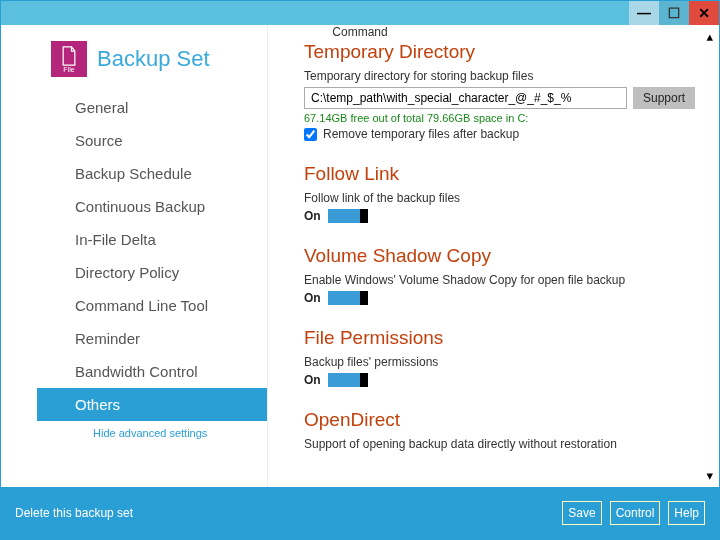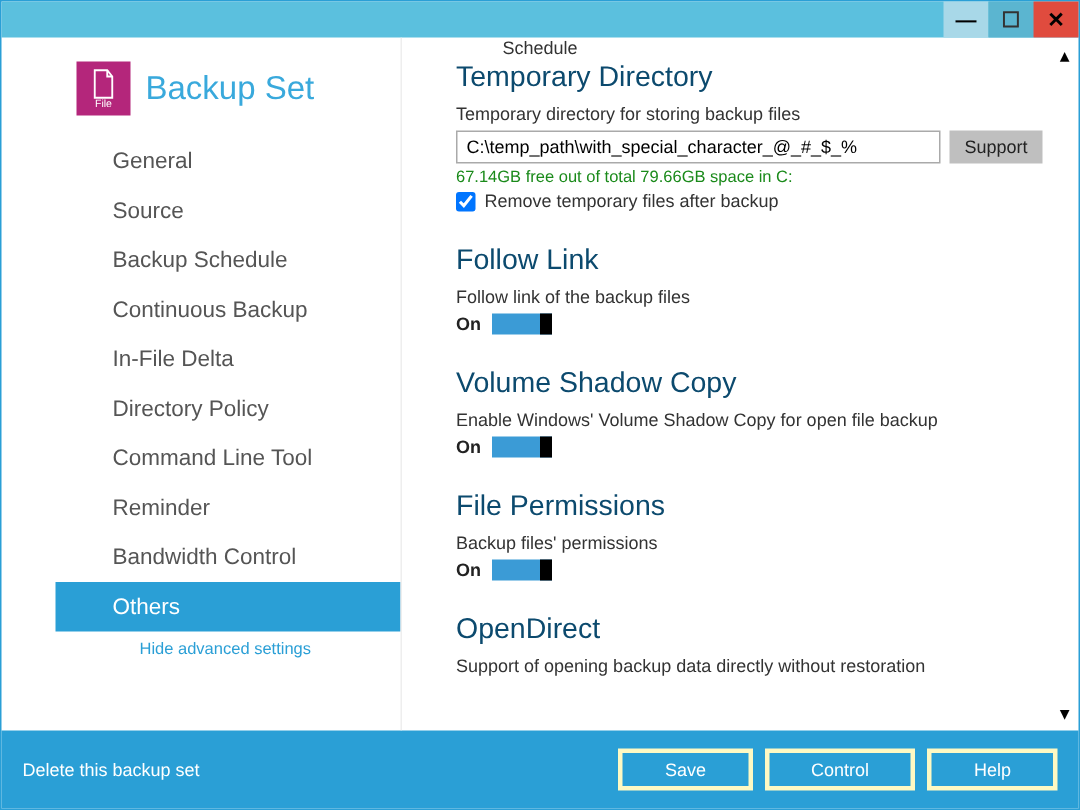--- a/index.html
+++ b/index.html
@@ -66,21 +66,21 @@
     padding: 6px 10px 6px 56px; font-size: 11px; color: #2a9fd6;
   }
 
   
   .content {
     flex: 1; padding: 16px 24px 10px 36px; overflow-y: hidden; position: relative;
     border-left: 1px solid #eee;
   }
   .content-inner { height: 100%; }
   .section-title {
-    color: #0c4a6e; font-size: 19px; font-weight: 300; margin-bottom: 6px;
+    color: #c2410c; font-size: 19px; font-weight: 300; margin-bottom: 6px;
   }
   .section { margin-bottom: 22px; }
   .subtext { font-size: 12px; color: #333; margin-bottom: 4px; }
   .row { display: flex; align-items: center; gap: 6px; }
   .path-input {
     flex: 1; height: 22px; border: 1px solid #aaa; font-size: 12px; padding: 2px 6px;
     background: #fff;
   }
   .change-btn {
     height: 22px; padding: 0 10px; background: #bfbfbf; border: none; font-size: 12px; color:#222;
@@ -108,39 +108,39 @@
 
   
   .footer {
     height: 52px; background: #2a9fd6;
     display: flex; align-items: center; justify-content: space-between;
     padding: 0 14px;
   }
   .delete-link { color: #fff; font-size: 12px; }
   .footer-buttons { display: flex; gap: 8px; }
   .fbtn {
-    background: transparent; border: 3px solid #fef9c3; color: #fff;
-    font-size: 12px; padding: 4px 28px; cursor: default;
+    background: transparent; border: 1px solid #fef9c3; color: #fff;
+    font-size: 12px; padding: 4px 5px; cursor: default;
   }
 </style>
 </head>
 <body>
 
 <div class="window">
 
   <div class="titlebar-wrap">
     <div class="titlebar">
       <span></span>
       <div class="window-controls">
         <div class="winctl min">—</div>
         <div class="winctl max">☐</div>
         <div class="winctl close">✕</div>
       </div>
     </div>
-    <div class="titlebar-title">Schedule</div>
+    <div class="titlebar-title">Command</div>
   </div>
 
   <div class="body">
 
     <div class="sidebar">
       <div class="bs-header">
         <div class="bs-icon">
           <svg viewBox="0 0 20 24">
             <path d="M3 1 L13 1 L17 6 L17 23 L3 23 Z" fill="none" stroke="#fff" stroke-width="1.5"></path>
             <path d="M13 1 L13 6 L17 6" fill="none" stroke="#fff" stroke-width="1.5"></path>

